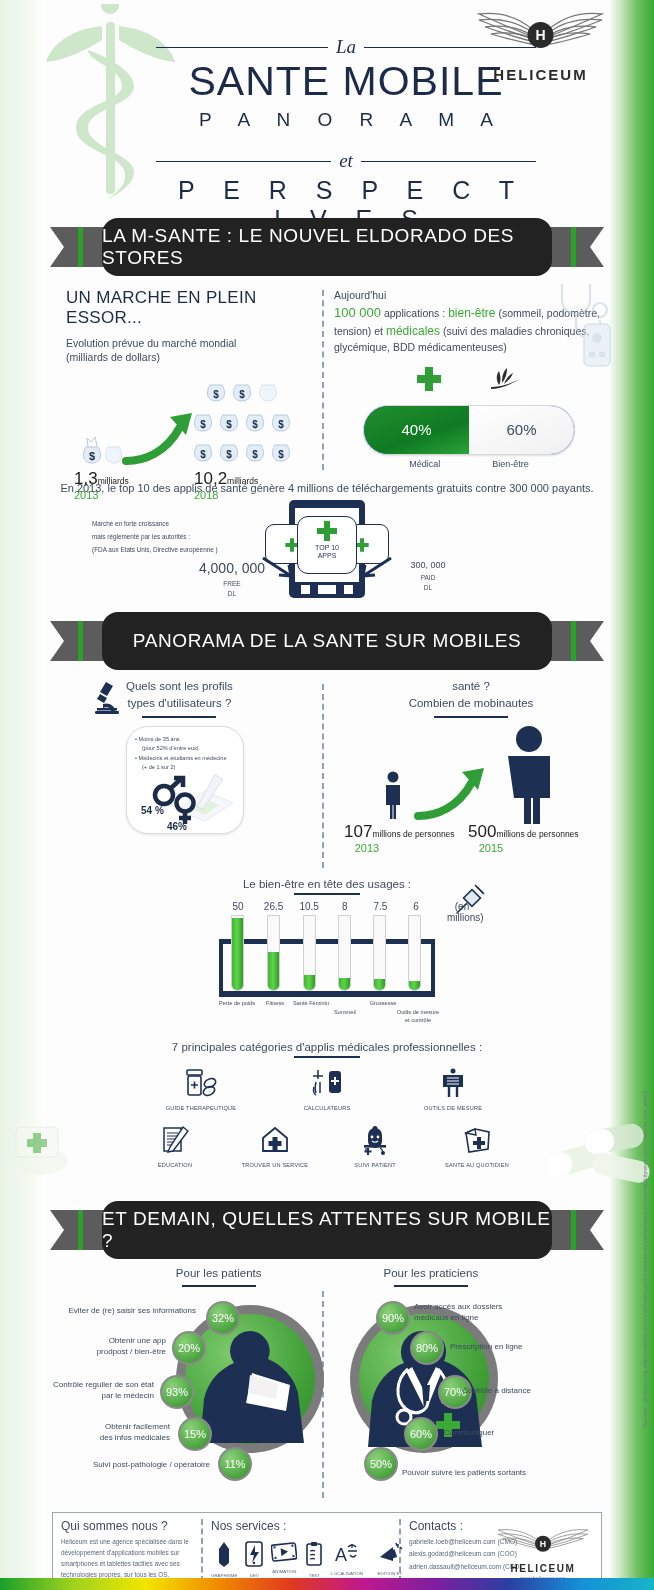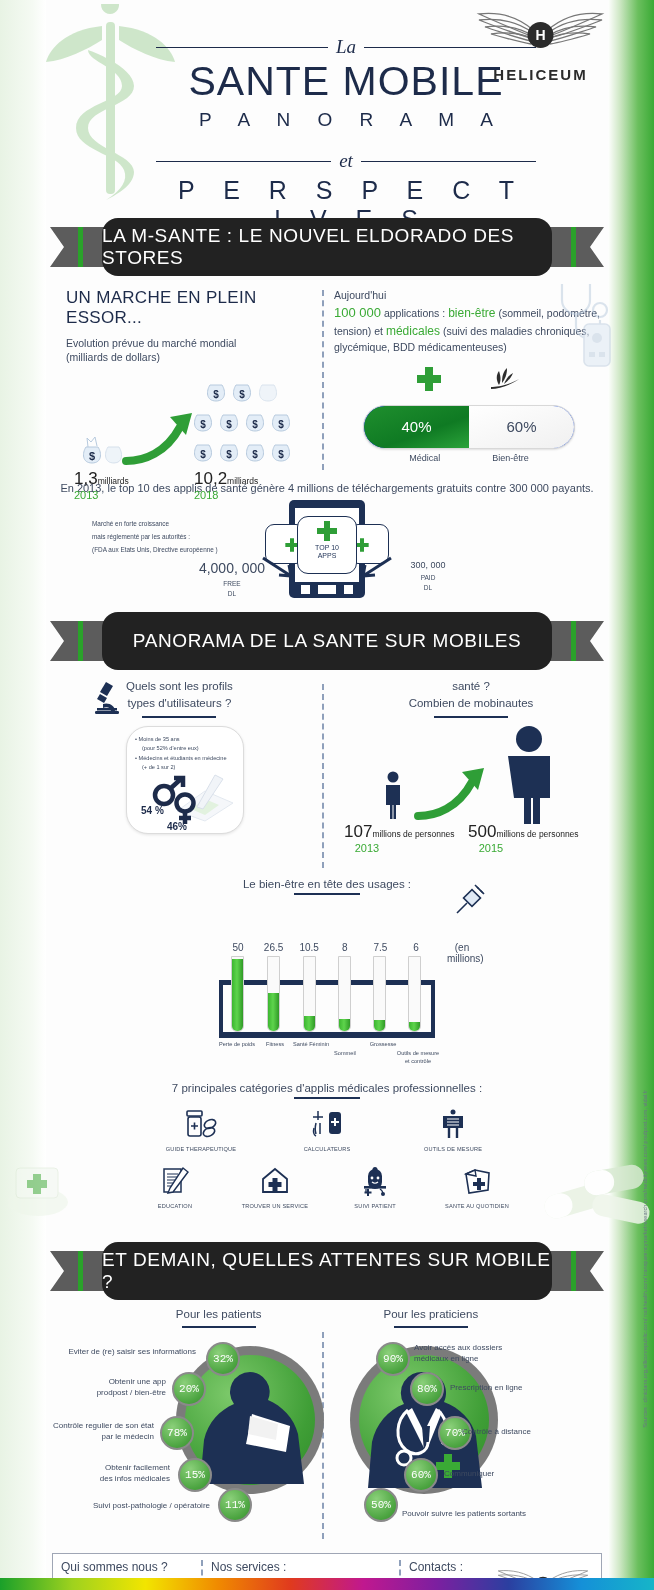--- a/index.html
+++ b/index.html
@@ -71,21 +71,21 @@
   .col-right { position: absolute; left: 288px; top: 12px; width: 270px; }
   .vdash { position: absolute; left: 276px; top: 14px; bottom: 6px; width: 0;
            border-left: 2px dashed #8fa0bb; }
 
   .moneyrow { position: relative; height: 110px; margin-top: 8px; }
   .num { font-size: 17px; color: #222; }
   .num small { font-size: 8.5px; }
   .yr { font-size: 11px; color: #3aaa35; }
 
   .capsule {
-    position: relative; width: 212px; height: 44px; border-radius: 25px;
+    position: relative; width: 212px; height: 50px; border-radius: 25px;
     border: 1px solid #d8d8d8; overflow: hidden; background: #1d4ed8;
     margin: 12px auto 0 auto; box-shadow: 0 1px 2px rgba(0,0,0,.12);
   }
   .capsule .half-l {
     position: absolute; left: 0; top: 0; width: 50%; height: 100%;
     background: linear-gradient(160deg,#1f8f2e,#0f7a23 60%,#2ba33a);
     border-radius: 25px 0 0 25px;
     display: flex; align-items: center; justify-content: center;
     color: #fff; font-size: 15px;
   }
@@ -127,21 +127,21 @@
   .bullets { position: absolute; left: 8px; top: 8px; right: 6px; font-size: 5.6px; color: #3e4a60; line-height: 1.7; }
   .gsym { position: absolute; font-weight: bold; color: #1d2b4a; }
 
   .mob { position: relative; height: 128px; }
 
   
   .chart { position: relative; width: 216px; margin: 0 auto; }
   .chart-title { text-align: center; font-size: 11.5px; color: #3e4a60; }
   .chart-rule { width: 66px; height: 2px; background: #1d3054; margin: 3px auto 6px auto; }
   .vallabels { display: flex; justify-content: space-between; padding: 0 4px; }
-  .vallabels span { width: 30px; text-align: center; font-size: 10px; color: #3e4a60; margin-top: 41px; }
+  .vallabels span { width: 30px; text-align: center; font-size: 10px; color: #3e4a60; }
   .tubes { position: relative; height: 82px; margin-top: 3px; }
   .rack-top { position: absolute; left: 0; right: 0; top: 24px; height: 5px; background: #1d3054; }
   .rack-bot { position: absolute; left: 0; right: 0; bottom: 0; height: 6px; background: #1d3054; }
   .rack-side { position: absolute; top: 24px; bottom: 0; width: 4px; background: #1d3054; }
   .tube { position: absolute; bottom: 6px; width: 13px; height: 76px; background: #fafafa;
           border: 1px solid #cfcfcf; border-radius: 0 0 6px 6px; }
   .tube .fill { position: absolute; left: 0; right: 0; bottom: 0; background: linear-gradient(90deg,#3cb630,#5ed44c 45%,#2f9a26);
                 border-radius: 0 0 5px 5px; }
   .catlabels { position: relative; height: 26px; margin-top: 2px; }
   .catlabels span { position: absolute; font-size: 5.6px; color: #3e4a60; text-align: center; line-height: 1.45; }
@@ -159,21 +159,21 @@
   .donutsec { position: relative; height: 215px; }
   .donut { position: absolute; width: 148px; height: 148px; border-radius: 50%;
            background: #7b7b7b; }
   .donut .inner { position: absolute; inset: 9px; border-radius: 50%;
            background: radial-gradient(circle at 35% 30%,#7cc96a,#3f9e36 65%,#2e8a2a); }
   .bubble {
     position: absolute; width: 34px; height: 34px; border-radius: 50%;
     background: radial-gradient(circle at 35% 30%,#8bd07a,#4aa33f 70%,#3b8c33);
     border: 2px solid #8a8a8a;
     display: flex; align-items: center; justify-content: center;
-    color: #fff; font-size: 11px; font-family: Liberation Mono, monospace;
+    color: #fff; font-size: 11px;
   }
   .blabel { position: absolute; font-size: 8px; color: #3e4a60; line-height: 1.4; }
 
   
   .footer { position: relative; margin: 10px 6px 0 6px; border: 1px solid #9fa6b5;
             height: 96px; background: #fff; display: flex; }
   .fcol { position: relative; padding: 6px 8px; }
   .fcol.c1 { width: 148px; }
   .fcol.c2 { width: 196px; }
   .fcol.c3 { flex: 1; }
@@ -707,21 +707,21 @@
           <path d="M56 48 L84 56 L82 72 L54 66 Z" fill="#f2f2f2"></path>
         </svg>
       </div>
       <div class="bubble" style="left:160px;top:14px">
           <span>32%</span>
         </div>
       <div class="bubble" style="left:126px;top:44px">
           <span>20%</span>
         </div>
       <div class="bubble" style="left:114px;top:88px">
-          <span>78%</span>
+          <span>93%</span>
         </div>
       <div class="bubble" style="left:132px;top:130px">
           <span>15%</span>
         </div>
       <div class="bubble" style="left:172px;top:160px">
           <span>11%</span>
         </div>
       <div class="blabel" style="left:-6px;top:18px;width:156px;text-align:right">Eviter de (re) saisir ses informations</div>
       <div class="blabel" style="left:16px;top:48px;width:104px;text-align:right;white-space:pre-line">Obtenir une app
 prodpost / bien-être</div>

